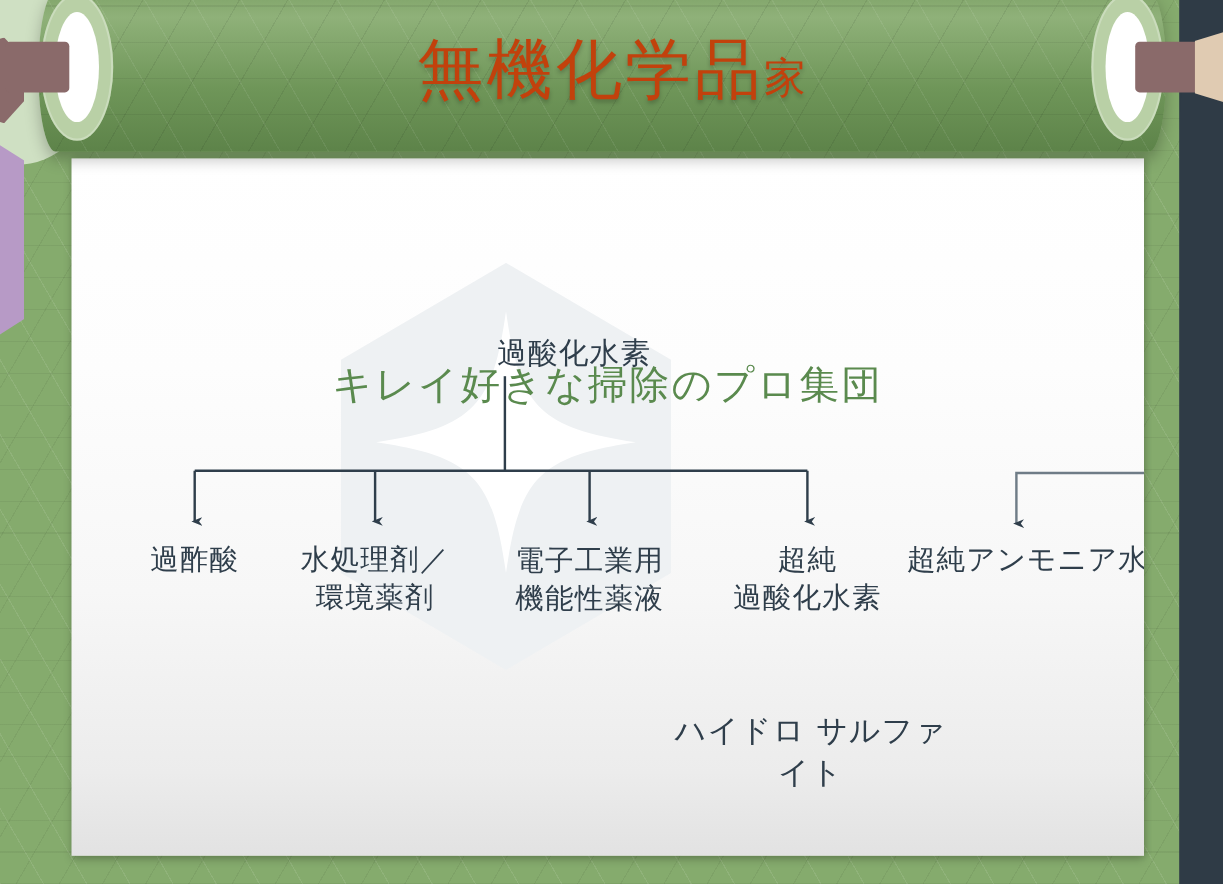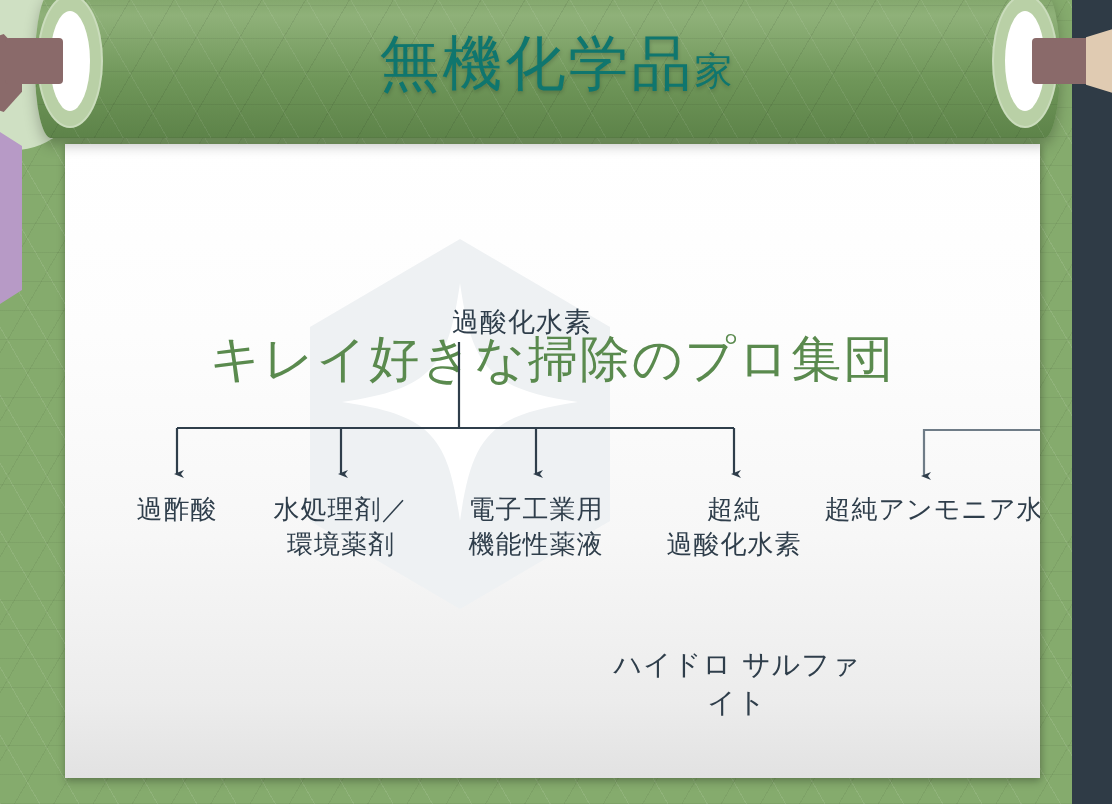--- a/index.html
+++ b/index.html
@@ -130,41 +130,41 @@
     clip-path: polygon(0% 14%, 100% 0%, 100% 100%, 0% 86%);
   }
   .roller-knob-tip.right { right: -56px; }
 
   
   .title {
     position: absolute;
     left: 0; top: 24px;
     width: 1112px;
     text-align: center;
-    color: #0f766e;
+    color: #c2410c;
     font-size: 60px;
     letter-spacing: 3px;
     font-family: "DejaVu Serif", "Liberation Serif", serif;
     text-shadow: 0 2px 4px rgba(0,0,0,0.22);
     z-index: 40;
     white-space: nowrap;
   }
   .title .small {
     font-size: 38px;
     vertical-align: baseline;
     letter-spacing: 0;
   }
 
   .subtitle {
     position: absolute;
     left: 0; top: 182px;
     width: 975px;
     text-align: center;
     color: #5a8a4e;
-    font-size: 50px;
+    font-size: 36px;
     letter-spacing: 2px;
     font-family: "DejaVu Serif", "Liberation Serif", serif;
   }
 
   
   .diagram { position: absolute; left: 0; top: 0; width: 975px; height: 634px; margin-left: 44px; }
   .node-text {
     position: absolute;
     color: #2f3e4b;
     font-size: 26px;

